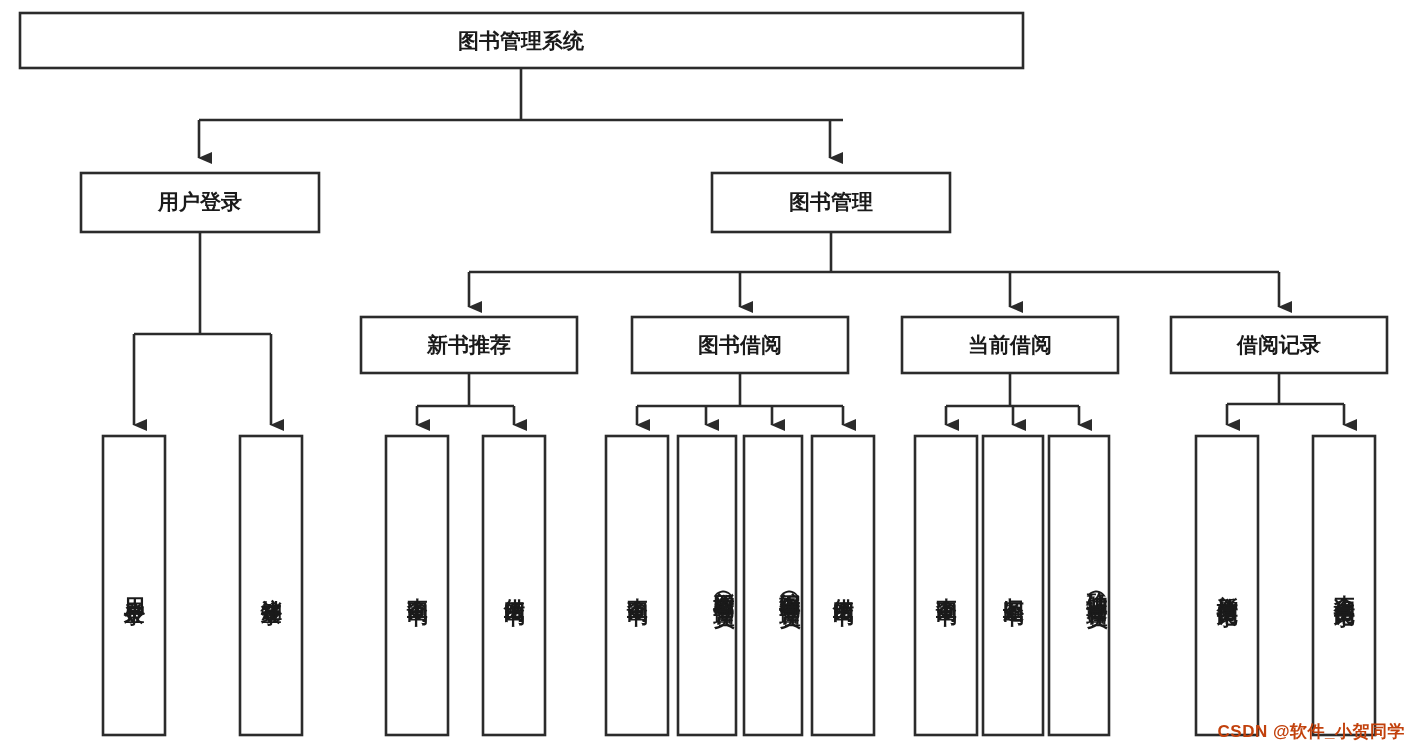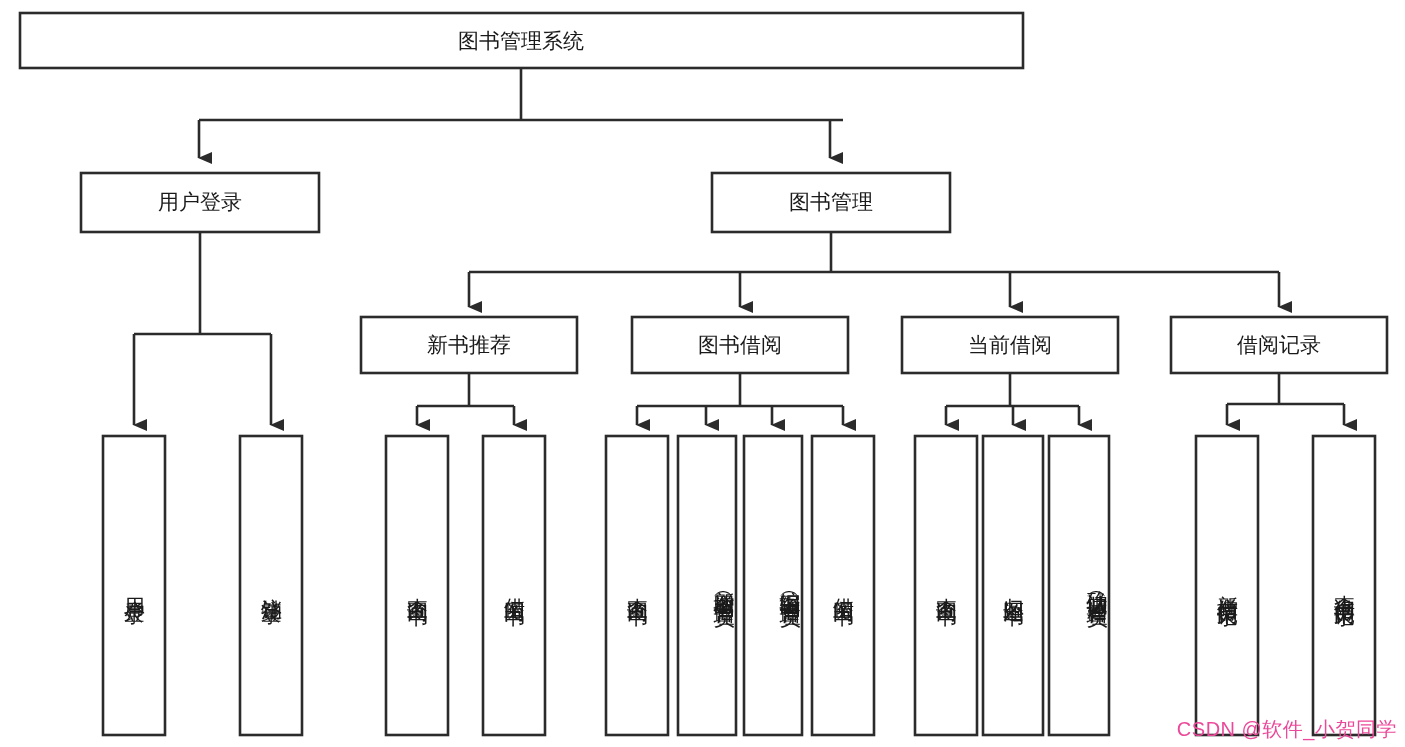--- a/index.html
+++ b/index.html
@@ -11,20 +11,21 @@
     width: 1405px;
     height: 747px;
     font-family: "Liberation Sans", "DejaVu Sans", sans-serif;
     overflow: hidden;
   }
   #diagram-root {
     position: relative;
     width: 1405px;
     height: 747px;
     background: #ffffff;
+    font-weight: bold;
   }
   svg#tree-svg {
     position: absolute;
     left: 0;
     top: 0;
     width: 1405px;
     height: 747px;
   }
   .node-box {
     fill: #ffffff;
@@ -58,25 +59,25 @@
     letter-spacing: 2.5px;
     color: #1a1a1a;
     white-space: nowrap;
     display: flex;
     align-items: center;
     justify-content: center;
     pointer-events: none;
   }
   #watermark {
     position: absolute;
-    right: 8px;
+    right: 0;
     bottom: 4px;
     font-family: "Liberation Sans", "DejaVu Sans", sans-serif;
-    font-size: 20px;
-    color: #ec4899;
+    font-size: 17px;
+    color: #c2410c;
     letter-spacing: 0.5px;
     user-select: none;
   }
 </style>
 </head>
 <body>
 
 <div id="diagram-root">
 
   <svg id="tree-svg" viewBox="0 0 1405 747">

